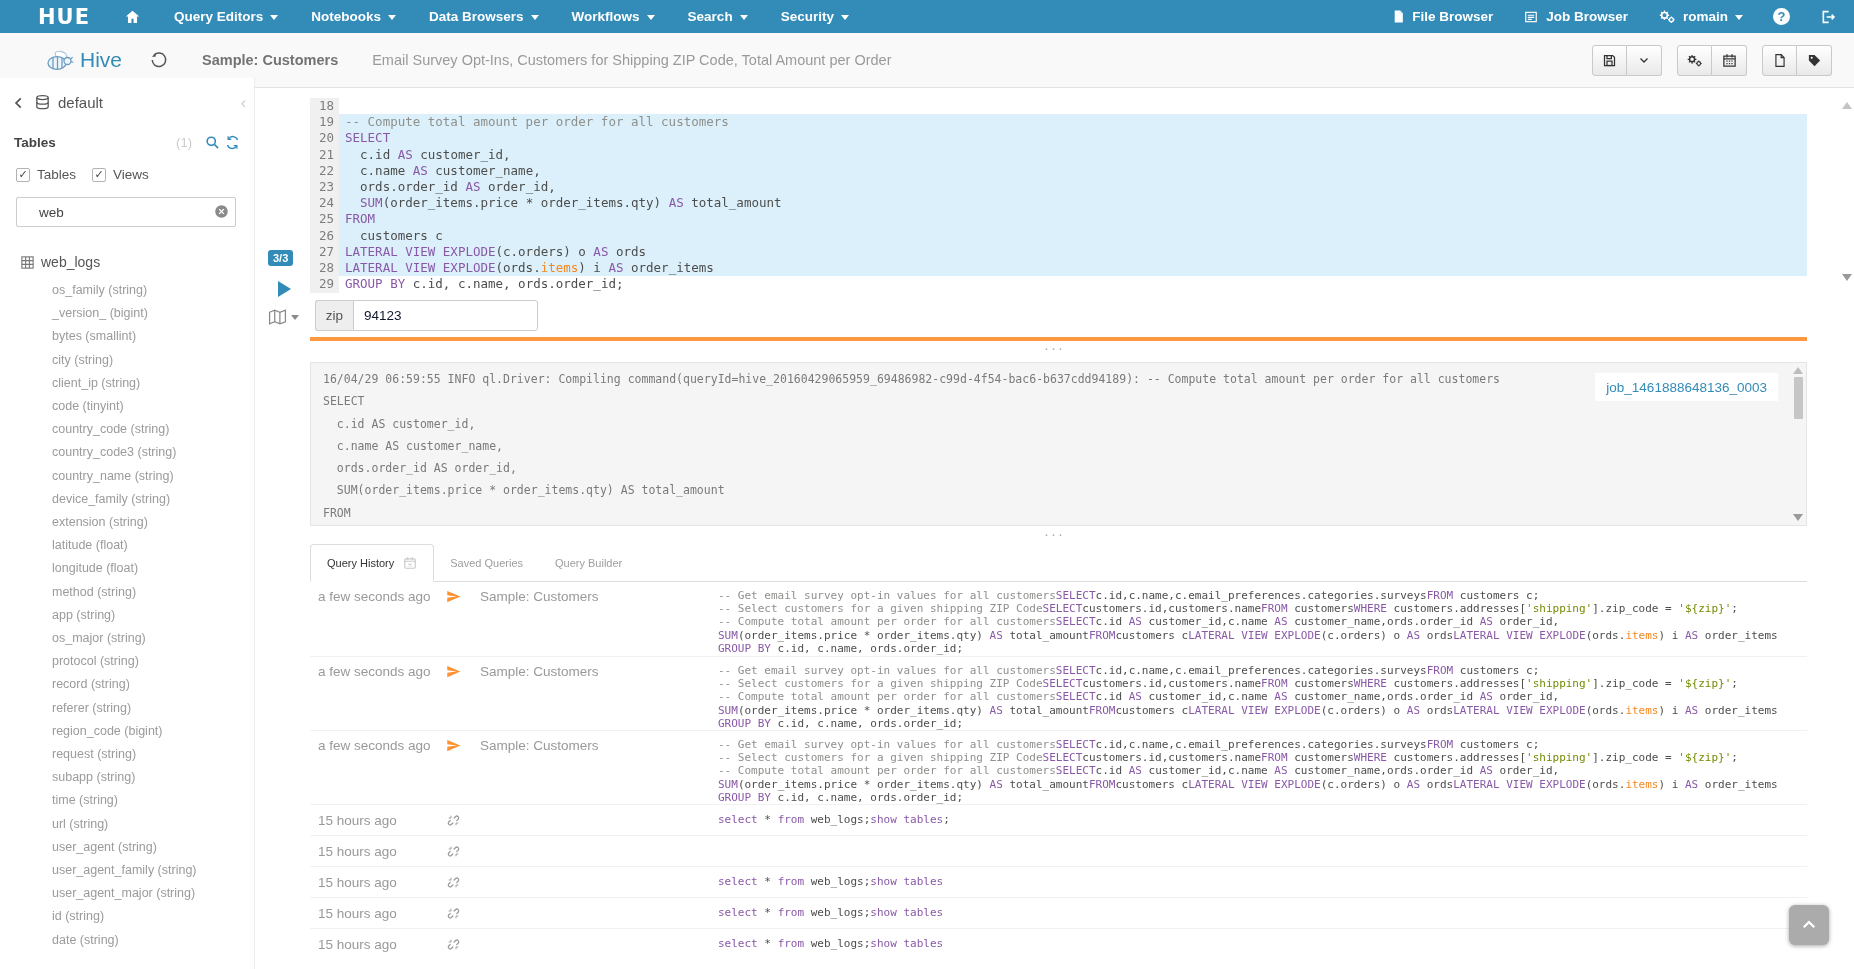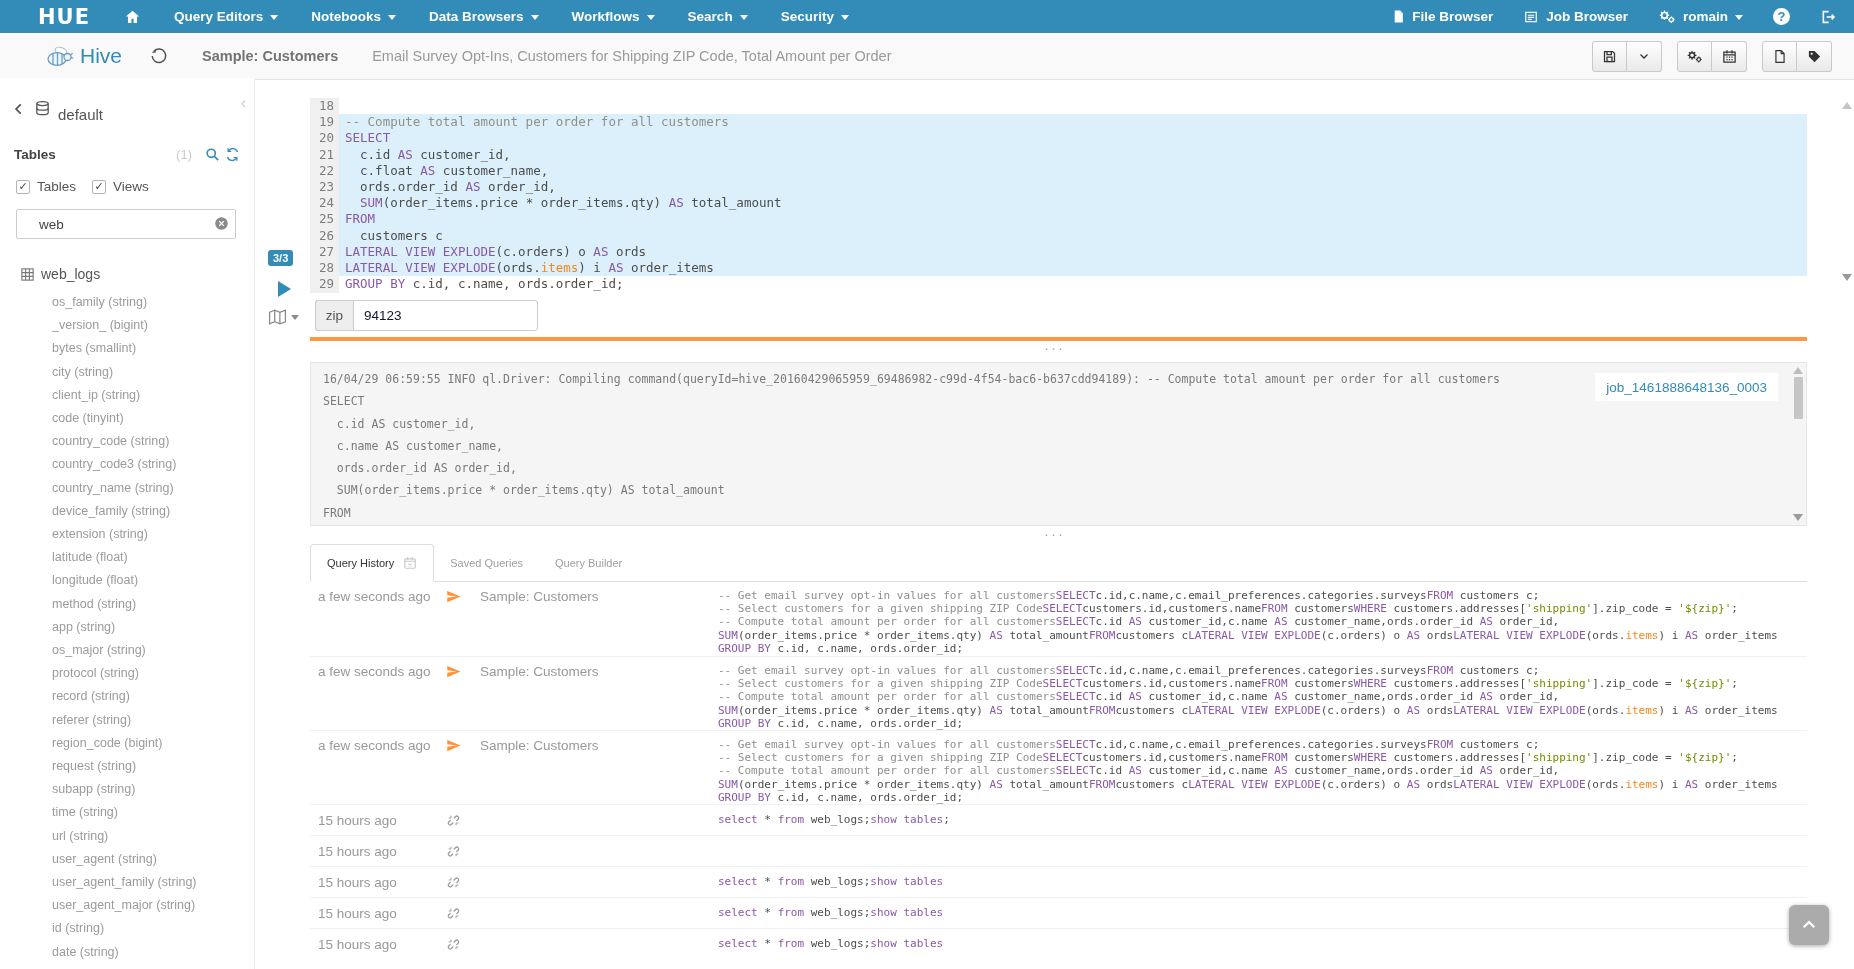--- a/index.html
+++ b/index.html
@@ -17,40 +17,40 @@
   .nav-item { margin-left:33px; font-size:13.5px; font-weight:bold; display:flex;
     align-items:center; cursor:pointer; white-space:nowrap; }
   .caret { width:0; height:0; border-left:4px solid transparent; border-right:4px solid transparent;
     border-top:5px solid #fff; margin-left:7px; margin-top:2px; }
   .navbar-right { margin-left:auto; display:flex; align-items:center; margin-right:18px; }
   .navbar-right .nav-item { margin-left:30px; }
   .nav-ico { display:flex; align-items:center; margin-right:7px; }
   .help-circle { width:17px; height:17px; border-radius:50%; background:#fff; color:#338bb8;
     font-weight:bold; font-size:13px; display:flex; align-items:center; justify-content:center; }
   
-  .subheader { position:absolute; top:33px; left:0; right:0; height:47px; background:#f9f9f9;
+  .subheader { position:absolute; top:33px; left:0; right:0; height:55px; background:#f9f9f9;
     border-bottom:1px solid #e4e4e4; display:flex; align-items:center; }
   .hive-brand { margin-left:44px; display:flex; align-items:center; cursor:pointer; }
   .hive-name { color:#338bb8; font-size:21px; margin-left:6px; }
   .history-btn { margin-left:28px; cursor:pointer; display:flex; }
   .doc-title { margin-left:34px; font-weight:bold; color:#737373; font-size:14.5px; }
   .doc-desc { margin-left:34px; color:#9a9a9a; font-size:14.5px; }
   .toolbar { margin-left:auto; margin-right:22px; display:flex; gap:15px; }
   .btn-group { display:flex; }
   .tbtn { width:35px; height:31px; background:linear-gradient(#ffffff,#e9e9e9);
     border:1px solid #c9c9c9; display:flex; align-items:center; justify-content:center; cursor:pointer; }
   .btn-group .tbtn:first-child { border-radius:3px 0 0 3px; }
   .btn-group .tbtn:last-child { border-radius:0 3px 3px 0; }
   .btn-group .tbtn:only-child { border-radius:3px; }
   .btn-group .tbtn + .tbtn { border-left:none; }
   
   .sidebar { position:absolute; top:78px; left:0; width:255px; bottom:0; background:#fff;
     border-right:1px solid #ececec; }
   .db-row { margin:16px 0 0 12px; display:flex; align-items:center; font-size:15px; color:#555; }
-  .db-row .lbl { margin-left:7px;margin-top:12px; }
+  .db-row .lbl { margin-left:7px; }
   .collapse-handle { position:absolute; top:16px; right:8px; color:#ccc; font-size:16px; cursor:pointer; }
   .tables-head { margin:24px 14px 0 14px; display:flex; align-items:center; }
   .tables-title { font-weight:bold; font-size:13.5px; color:#444; }
   .tables-count { color:#ccc; font-size:13px; margin-left:auto; margin-right:8px; }
   .side-ico { display:flex; align-items:center; margin-left:5px; cursor:pointer; }
   .filter-row { margin:17px 14px 0 16px; display:flex; align-items:center; font-size:13.5px; color:#555; }
   .checkbox { width:14px; height:14px; border:1px solid #b3b3b3; border-radius:2px; background:#fff;
     display:flex; align-items:center; justify-content:center; font-size:11px; color:#444;
     margin-right:7px; cursor:pointer; }
   .filter-row .flabel { margin-right:16px; }
@@ -423,21 +423,21 @@
         <div class="gut-line">26</div>
         <div class="gut-line">27</div>
         <div class="gut-line">28</div>
         <div class="gut-line">29</div>
       </div>
     <div class="codecol">
         <div class="code-line"></div>
         <div class="code-line sel"><span class="cmt">-- Compute total amount per order for all customers</span></div>
         <div class="code-line sel"><span class="kw">SELECT</span></div>
         <div class="code-line sel"><span>  c.id </span><span class="kw">AS</span><span> customer_id,</span></div>
-        <div class="code-line sel"><span>  c.float </span><span class="kw">AS</span><span> customer_name,</span></div>
+        <div class="code-line sel"><span>  c.name </span><span class="kw">AS</span><span> customer_name,</span></div>
         <div class="code-line sel"><span>  ords.order_id </span><span class="kw">AS</span><span> order_id,</span></div>
         <div class="code-line sel"><span>  </span><span class="kw">SUM</span><span>(order_items.price * order_items.qty) </span><span class="kw">AS</span><span> total_amount</span></div>
         <div class="code-line sel"><span class="kw">FROM</span></div>
         <div class="code-line sel"><span>  customers c</span></div>
         <div class="code-line sel"><span class="kw">LATERAL VIEW EXPLODE</span><span>(c.orders) o </span><span class="kw">AS</span><span> ords</span></div>
         <div class="code-line sel"><span class="kw">LATERAL VIEW EXPLODE</span><span>(ords.</span><span class="orn">items</span><span>) i </span><span class="kw">AS</span><span> order_items</span></div>
         <div class="code-line"><span class="kw">GROUP BY</span><span> c.id, c.name, ords.order_id;</span></div>
       </div>
   </div>
   <div class="ed-arrow ed-up"></div>

